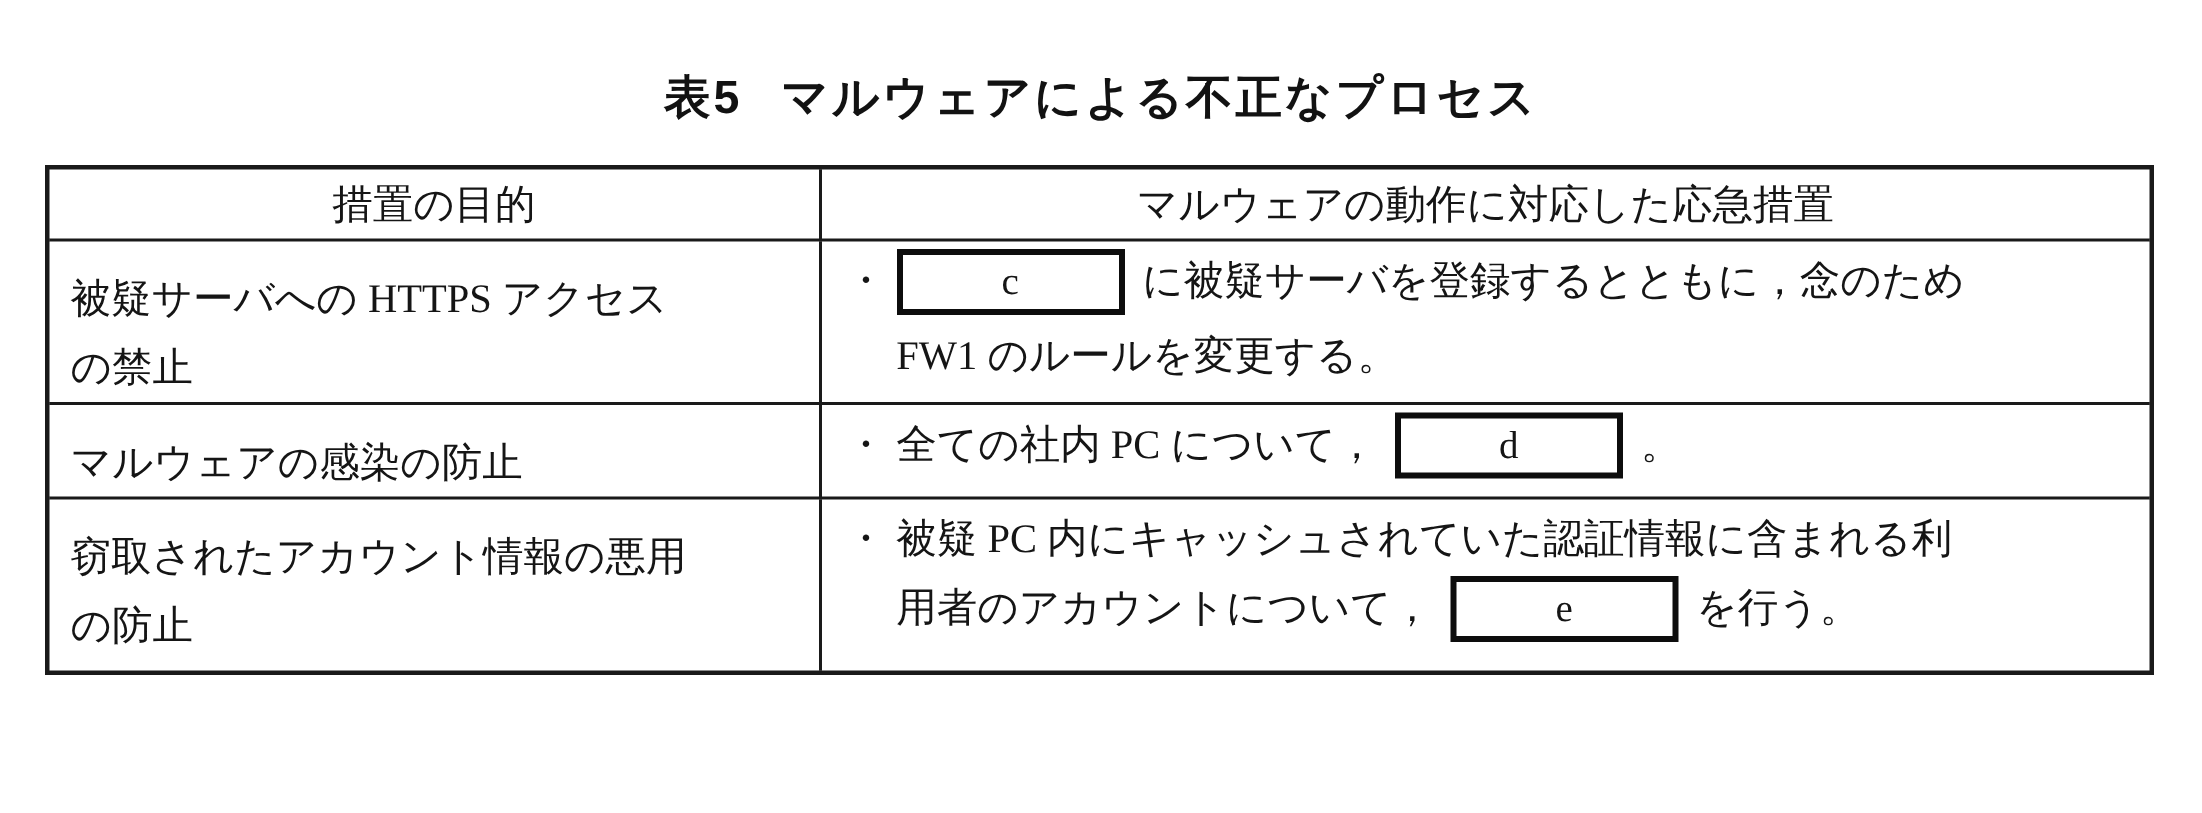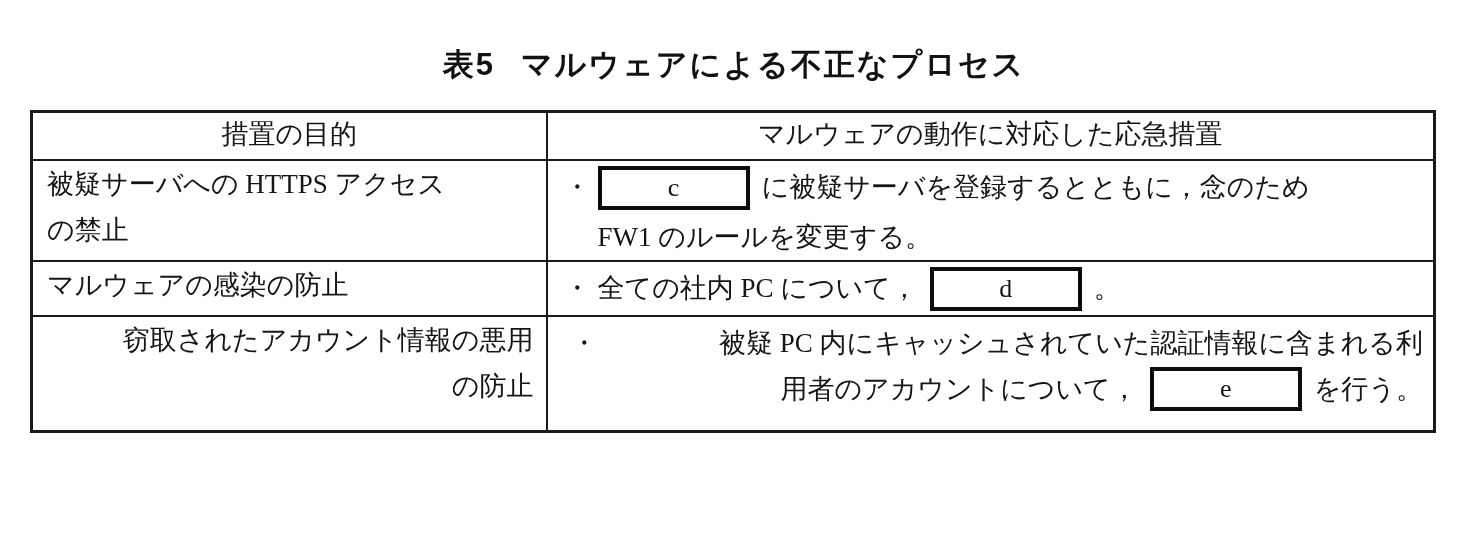--- a/index.html
+++ b/index.html
@@ -49,28 +49,27 @@
     box-sizing: border-box;
     vertical-align: top;
     background: #ffffff;
   }
   th {
     height: 46px;
     vertical-align: middle;
     text-align: center;
     font-weight: 400;
     padding: 0 6px;
-    font-family: Liberation Mono, monospace;
   }
   tr.r1 { height: 93px; }
   tr.r2 { height: 50px; }
   tr.r3 { height: 92px; }
-  tr.r4 { height: 116px; text-align: right; }
+  tr.r4 { height: 116px; }
   td.purpose {
-    padding: 0 12px 0 14px;
+    padding: 15px 12px 0 14px;
   }
   td.measure {
     padding: 3px 10px 0 16px;
   }
   .lines {
     white-space: pre-line;
   }
   .item {
     position: relative;
     padding-left: 34px;

